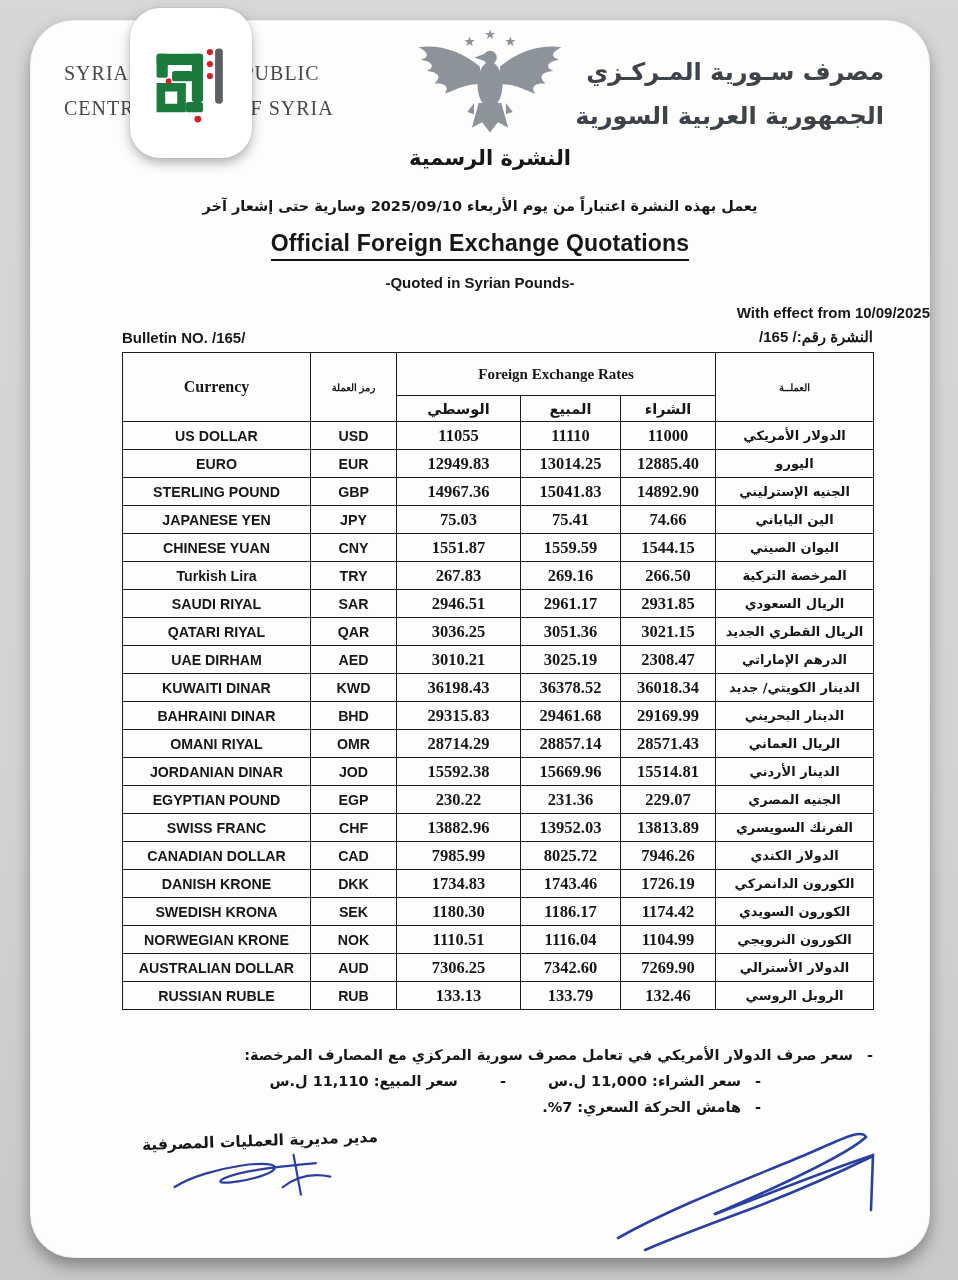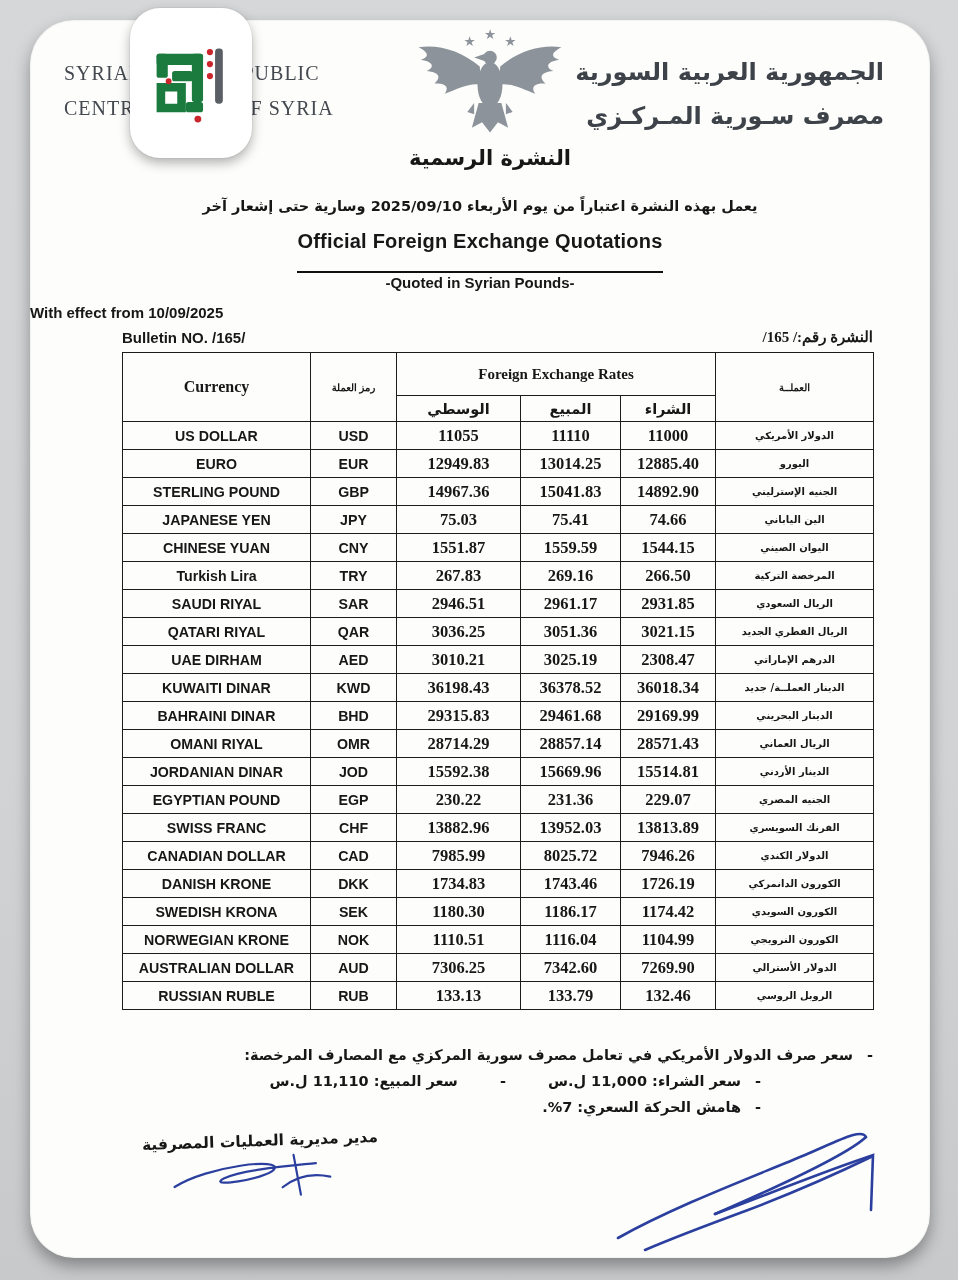--- a/index.html
+++ b/index.html
@@ -46,50 +46,50 @@
   }
   .effective-line{
     position:absolute;left:0;top:178px;width:100%;text-align:center;
     font-family:"DejaVu Sans",sans-serif;font-weight:bold;font-size:14.5px;
     direction:rtl;
   }
   .title-en{
     position:absolute;left:0;top:210px;width:100%;text-align:center;
   }
   .title-en span{
-    display:inline-block;font-weight:bold;font-size:20px;
-    border-bottom:2.5px solid #111;padding-bottom:18px;letter-spacing:.2px;
+    display:inline-block;font-weight:bold;font-size:23px;
+    border-bottom:2.5px solid #111;padding-bottom:2px;letter-spacing:.2px;
   }
   .subtitle1{position:absolute;left:0;top:254px;width:100%;text-align:center;font-weight:bold;font-size:15px;}
-  .subtitle2{position:absolute;left:0;top:284px;width:100%;text-align:left;font-weight:bold;font-size:15px;}
+  .subtitle2{position:absolute;left:0;top:284px;width:100%;text-align:right;font-weight:bold;font-size:15px;}
   .bulletin-row{
     position:absolute;left:92px;top:308px;width:751px;
     display:flex;justify-content:space-between;align-items:flex-end;
     font-weight:bold;font-size:15px;
   }
-  .bulletin-row .ar{font-family:Liberation Serif, serif;direction:rtl;}
+  .bulletin-row .ar{font-family:Liberation Sans, sans-serif;direction:rtl;}
   
   table.fx{
     position:absolute;left:92px;top:332px;width:751px;
     border-collapse:collapse;table-layout:fixed;
   }
   table.fx th,table.fx td{
     border:1.6px solid #1c1c1c;padding:0 4px;text-align:center;overflow:hidden;
   }
   table.fx thead tr.h1 th{height:42px;}
   table.fx thead tr.h2 th{height:25px;}
   table.fx tbody td{height:27px;}
   th.h-currency{font-family:"Liberation Serif",serif;font-size:16px;}
   th.h-code,.th-ar{font-family:Liberation Sans, sans-serif;font-size:10px;direction:rtl;}
   th.h-rates{font-family:"Liberation Serif",serif;font-size:15px;}
   th.h-sub{font-family:"DejaVu Sans",sans-serif;font-size:14.5px;direction:rtl;}
   td.c-name{font-size:14.2px;font-weight:bold;}
   td.c-code{font-size:14.2px;font-weight:bold;}
   td.c-num{font-family:"Liberation Serif",serif;font-size:16.5px;font-weight:bold;}
-  td.c-ar{font-family:"DejaVu Sans",sans-serif;font-size:10px;font-weight:bold;direction:rtl;}
+  td.c-ar{font-family:"DejaVu Sans",sans-serif;font-size:13px;font-weight:bold;direction:rtl;}
   
   .notes{
     position:absolute;left:92px;top:1022px;width:751px;direction:rtl;
     font-family:"DejaVu Sans",sans-serif;font-weight:bold;font-size:14.5px;
   }
   .notes .note-line{display:flex;gap:14px;line-height:26px;}
   .notes .indent{padding-right:112px;}
   .notes .dash{font-weight:bold;}
   .notes .sep{padding:0 28px;}
   
@@ -146,22 +146,22 @@
           <ellipse cx="70" cy="50" rx="11" ry="20"></ellipse>
           <path d="M61 34 C45 20 24 14 7 17 C17 22 16 26 9 28 C21 30 21 35 14 38 C26 39 27 44 21 49 C32 48 34 53 30 58 C41 54 52 48 62 50 Z"></path>
           <path d="M79 34 C95 20 116 14 133 17 C123 22 124 26 131 28 C119 30 119 35 126 38 C114 39 113 44 119 49 C108 48 106 53 110 58 C99 54 88 48 78 50 Z"></path>
           <path d="M60 66 L80 66 L86 88 L77 83 L70 92 L63 83 L54 88 Z"></path>
           <path d="M56 66 l-6 8 6 2 z M84 66 l6 8 -6 2 z"></path>
         </g>
       </svg>
     </div>
 
     <div class="ar-head">
+      <div>مصرف سـورية المـركـزي</div>
       <div>الجمهورية العربية السورية</div>
-      <div>مصرف سـورية المـركـزي</div>
     </div>
 
     <div class="ar-bulletin-title">النشرة الرسمية</div>
 
     <div class="effective-line">يعمل بهذه النشرة اعتباراً من يوم الأربعاء 2025/09/10 وسارية حتى إشعار آخر</div>
     <div class="title-en">
       <span>Official Foreign Exchange Quotations</span>
     </div>
     <div class="subtitle1">-Quoted in Syrian Pounds-</div>
     <div class="subtitle2">With effect from 10/09/2025</div>
@@ -265,21 +265,21 @@
         <td class="c-num">3025.19</td>
         <td class="c-num">2308.47</td>
         <td class="c-ar">الدرهم الإماراتي</td>
       </tr>
           <tr>
         <td class="c-name">KUWAITI DINAR</td>
         <td class="c-code">KWD</td>
         <td class="c-num">36198.43</td>
         <td class="c-num">36378.52</td>
         <td class="c-num">36018.34</td>
-        <td class="c-ar">الدينار العملــة/ جديد</td>
+        <td class="c-ar">الدينار الكويتي/ جديد</td>
       </tr>
           <tr>
         <td class="c-name">BAHRAINI DINAR</td>
         <td class="c-code">BHD</td>
         <td class="c-num">29315.83</td>
         <td class="c-num">29461.68</td>
         <td class="c-num">29169.99</td>
         <td class="c-ar">الدينار البحريني</td>
       </tr>
           <tr>

